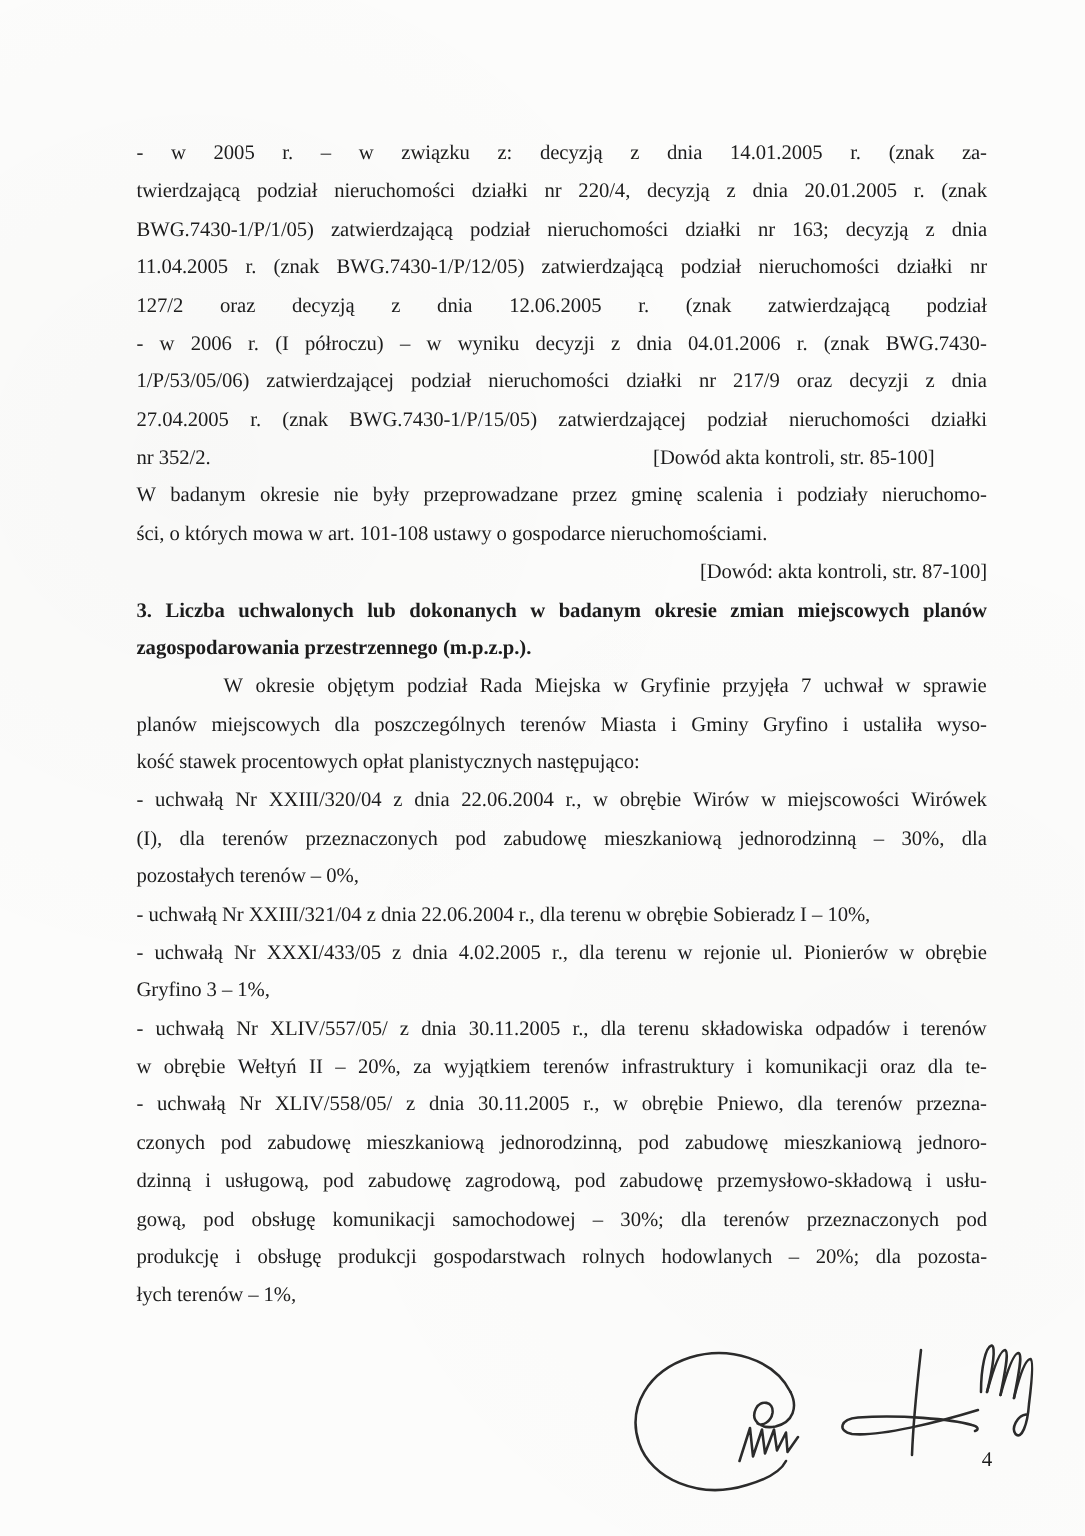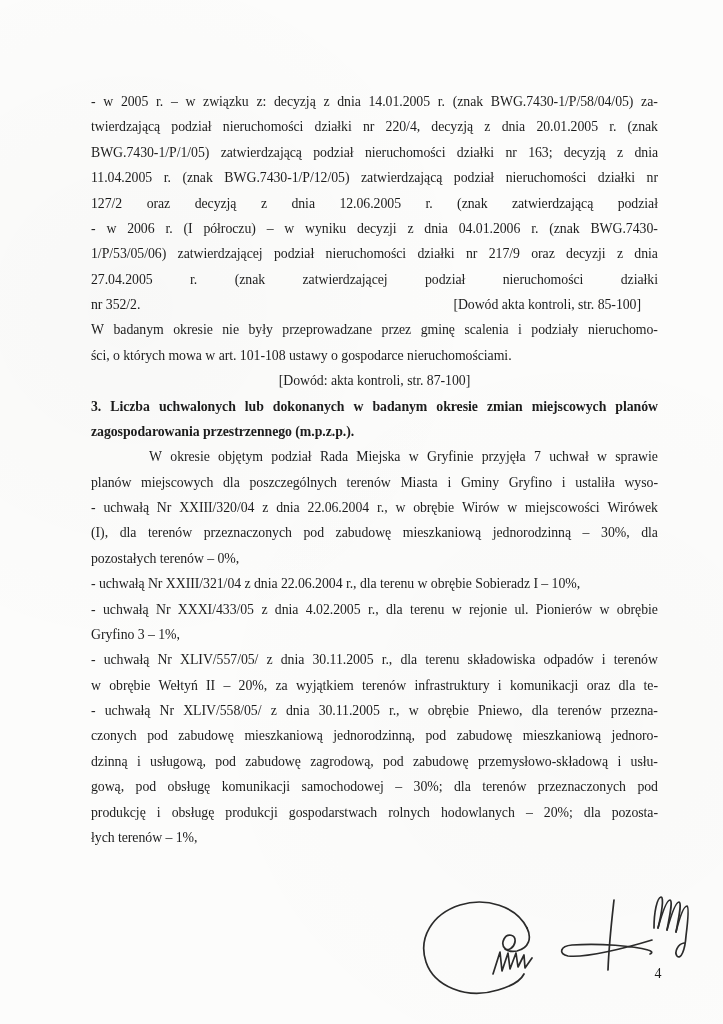--- a/index.html
+++ b/index.html
@@ -29,23 +29,23 @@
     font-size: 13.8px;
     letter-spacing: -0.05px;
     white-space: nowrap;
   }
   .line.justify, .line.split {
     display: flex;
     justify-content: space-between;
   }
   .line.justify span { display: inline-block; }
   .line.indent { padding-left: 58px; }
-  .line.right { text-align: center; }
+  .line.right { text-align: right; }
   .line.bold { font-weight: 700; }
-  .line.split .split-right { margin-right: 17px; }
+  .line.split .split-right { margin-right: 35px; }
   .signature {
     position: absolute;
   }
   .signature svg path {
     fill: none;
     stroke: #2b2b2b;
     stroke-width: 1.7;
     stroke-linecap: round;
     stroke-linejoin: round;
   }
@@ -74,21 +74,20 @@
         <span>–</span>
         <span>w</span>
         <span>związku</span>
         <span>z:</span>
         <span>decyzją</span>
         <span>z</span>
         <span>dnia</span>
         <span>14.01.2005</span>
         <span>r.</span>
         <span>(znak</span>
-        <span>BWG.7430-1/P/58/04/05)</span>
         <span>za-</span>
       </div>
       <div class="line justify">
         <span>twierdzającą</span>
         <span>podział</span>
         <span>nieruchomości</span>
         <span>działki</span>
         <span>nr</span>
         <span>220/4,</span>
         <span>decyzją</span>
@@ -161,20 +160,21 @@
         <span>217/9</span>
         <span>oraz</span>
         <span>decyzji</span>
         <span>z</span>
         <span>dnia</span>
       </div>
       <div class="line justify">
         <span>27.04.2005</span>
         <span>r.</span>
         <span>(znak</span>
+        <span>BWG.7430-1/P/15/05)</span>
         <span>zatwierdzającej</span>
         <span>podział</span>
         <span>nieruchomości</span>
         <span>działki</span>
       </div>
       <div class="line split">
         <span class="split-left">nr 352/2.</span>
         <span class="split-right">[Dowód akta kontroli, str. 85-100]</span>
       </div>
       <div class="line justify">
@@ -229,20 +229,21 @@
         <span>poszczególnych</span>
         <span>terenów</span>
         <span>Miasta</span>
         <span>i</span>
         <span>Gminy</span>
         <span>Gryfino</span>
         <span>i</span>
         <span>ustaliła</span>
         <span>wyso-</span>
       </div>
+      <div class="line left">kość stawek procentowych opłat planistycznych następująco:</div>
       <div class="line justify">
         <span>-</span>
         <span>uchwałą</span>
         <span>Nr</span>
         <span>XXIII/320/04</span>
         <span>z</span>
         <span>dnia</span>
         <span>22.06.2004</span>
         <span>r.,</span>
         <span>w</span>

